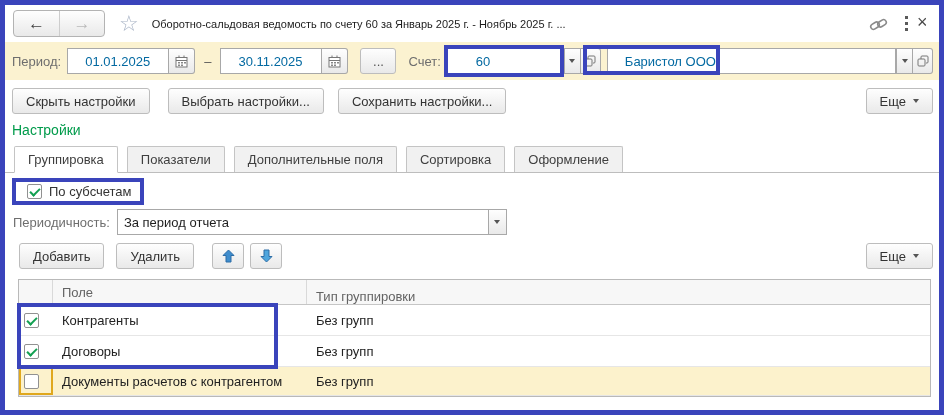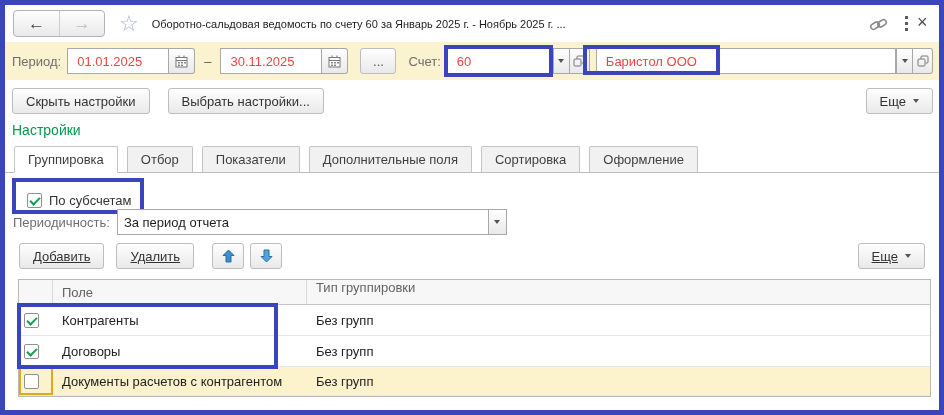--- a/index.html
+++ b/index.html
@@ -24,21 +24,21 @@
   .star{margin-left:14px;font-size:22px;color:#a9b4c6;line-height:1;cursor:pointer;}
   .wtitle{margin-left:13px;font-size:11px;color:#1c1c1c;white-space:nowrap;}
   .link-ic{position:absolute;right:51px;top:10px;cursor:pointer;}
   .menu-dots{position:absolute;right:31px;top:11px;display:flex;flex-direction:column;gap:3px;cursor:pointer;}
   .menu-dots i{width:3px;height:3px;background:#5a5a5a;display:block;}
   .close-partial{position:absolute;right:13px;top:7px;width:9px;overflow:hidden;font-size:18px;color:#4a4a4a;cursor:pointer;}
 
   
   .filterbar{position:absolute;left:5px;right:5px;top:42px;height:38px;background:#fbf2d0;display:flex;align-items:center;padding-left:7px;}
   .flabel{color:#6e6e6e;white-space:nowrap;}
-  input.inp{height:26px;border:1px solid var(--inp-border);background:#fff;padding:0 9px;font:13px "Liberation Sans",sans-serif;color:#ef4444;outline:none;}
+  input.inp{height:26px;border:1px solid var(--inp-border);background:#fff;padding:0 17px;font:13px "Liberation Sans",sans-serif;color:#0369a1;outline:none;}
   .date-inp{width:102px;}
   .seg{height:26px;border:1px solid var(--inp-border);border-left:none;background:var(--btn-grad);display:flex;align-items:center;justify-content:center;cursor:pointer;}
   .seg.cal{width:26px;border-radius:0 3px 3px 0;}
   .dash{margin:0 9px;color:#555;}
   .btn{height:26px;padding:0 13px;border:1px solid var(--btn-border);border-radius:3px;background:var(--btn-grad);color:#333;display:inline-flex;align-items:center;white-space:nowrap;cursor:pointer;font-size:13px;}
   .dots-btn{width:36px;justify-content:center;margin-left:12px;color:#555;}
   .ann-wrap{border:4px solid var(--blue);display:inline-flex;background:#fff;}
   .acct-inp{width:101px;border:1px solid var(--inp-border);}
   .seg.dd{width:17px;border-left:1px solid var(--inp-border);}
   .seg.open{width:20px;border-radius:0 3px 3px 0;}
@@ -55,35 +55,35 @@
 
   
   .settings-title{position:absolute;left:12px;top:122px;font-size:14px;color:#009b4b;}
   .tabs{position:absolute;left:5px;right:5px;top:146px;height:27px;display:flex;align-items:flex-end;padding-left:9px;border-bottom:1px solid #bdbdbd;}
   .tab{height:26px;padding:0 13px;display:flex;align-items:center;background:#f1f1f1;border:1px solid #c4c4c4;border-bottom:none;margin-right:9px;color:#3f3f3f;border-radius:2px 2px 0 0;cursor:pointer;white-space:nowrap;}
   .tab.active{background:#fff;height:27px;margin-bottom:-1px;border-bottom:1px solid #fff;}
 
   .cb{width:15px;height:15px;border:1px solid #919191;border-radius:2px;background:#fff;position:relative;flex:none;cursor:pointer;}
   .cb.checked::after{content:"";position:absolute;left:2px;top:3px;width:8px;height:4px;border-left:2px solid #13a052;border-bottom:2px solid #13a052;transform:rotate(-45deg);}
 
-  .subacc{position:absolute;left:12px;top:178px;display:inline-flex;align-items:center;border:4px solid var(--blue);background:#fff;padding:11px 8px 2px 4px;}
+  .subacc{position:absolute;left:12px;top:178px;display:inline-flex;align-items:center;border:4px solid var(--blue);background:#fff;padding:2px 8px 2px 4px;}
   .subacc span{margin-left:7px;}
 
   .period-row{position:absolute;left:13px;top:209px;display:flex;align-items:center;}
   .combo{display:flex;width:390px;height:26px;border:1px solid var(--inp-border);background:#fff;margin-left:7px;cursor:pointer;}
   .combo .val{flex:1;display:flex;align-items:center;padding:0 6px;color:#1e1e1e;}
   .combo .dd2{width:18px;border-left:1px solid var(--inp-border);background:var(--btn-grad);display:flex;align-items:center;justify-content:center;}
 
-  .list-toolbar{position:absolute;left:19px;right:19px;top:243px;display:flex;align-items:flex-end;text-decoration:underline;}
+  .list-toolbar{position:absolute;left:19px;right:11px;top:243px;display:flex;align-items:flex-end;}
   .icon-btn{width:32px;height:26px;border:1px solid var(--btn-border);border-radius:3px;background:var(--btn-grad);display:flex;align-items:center;justify-content:center;cursor:pointer;}
   .ml18{margin-left:18px;} .ml6{margin-left:6px;} .ml12{margin-right:12px;}
 
   
   .grid{position:absolute;left:18px;top:279px;width:913px;height:118px;border:1px solid #b9b9b9;background:#fff;}
-  .g-head{display:flex;height:25px;background:#f7f7f7;border-bottom:1px solid #c6c6c6;color:#636363;align-items:flex-start;}
+  .g-head{display:flex;height:25px;background:#f7f7f7;border-bottom:1px solid #c6c6c6;color:#636363;align-items:flex-end;}
   .c-cb{width:34px;flex:none;align-self:stretch;display:flex;align-items:center;padding-left:5px;}
   .g-head .c-cb{border-right:1px solid #d9d9d9;}
   .c-field{width:254px;flex:none;padding-left:9px;}
   .g-head .c-field{border-right:1px solid #d9d9d9;align-self:stretch;display:flex;align-items:center;}
   .c-type{flex:1;padding-left:9px;}
   .g-row{display:flex;align-items:center;height:31px;border-bottom:1px solid #e6e6e6;color:#222;cursor:default;}
   .g-row.sel{height:29px;background:#fcf2cc;}
   .g-row.sel .c-cb{box-shadow:inset 0 0 0 2px #e0a81e;height:100%;}
 
   
@@ -150,21 +150,21 @@
           <rect x="6" y="7" width="2" height="1.5"></rect>
           <rect x="9" y="7" width="2" height="1.5"></rect>
           <rect x="3" y="9.5" width="2" height="1.5"></rect>
           <rect x="6" y="9.5" width="2" height="1.5"></rect>
         </g>
     </svg>
   </div>
   <div class="btn dots-btn">...</div>
   <span class="flabel" style="margin-left:12px">Счет:</span>
   <span class="ann-wrap" style="margin-left:3px">
-    <input class="inp acct-inp" style="border: none; height: 24px;" value="60">
+    <input class="inp acct-inp" style="border: none; height: 24px; margin-left: 11px;" value="60">
   </span>
   <div class="seg dd">
       <span class="tri"></span>
     </div>
   <div class="seg open">
     <svg width="12" height="12" viewBox="0 0 12 12" fill="none" stroke="#777">
       <rect x="1" y="4" width="7" height="7" rx="1"></rect>
       <path d="M4 4 V2 a1 1 0 0 1 1 -1 h5 a1 1 0 0 1 1 1 v5 a1 1 0 0 1 -1 1 H9"></path>
     </svg>
   </div>
@@ -176,31 +176,31 @@
     <svg width="12" height="12" viewBox="0 0 12 12" fill="none" stroke="#777">
       <rect x="1" y="4" width="7" height="7" rx="1"></rect>
       <path d="M4 4 V2 a1 1 0 0 1 1 -1 h5 a1 1 0 0 1 1 1 v5 a1 1 0 0 1 -1 1 H9"></path>
     </svg>
   </div>
 </div>
 
 <div class="actionbar">
   <div class="btn gap18">Скрыть настройки</div>
   <div class="btn gap14">Выбрать настройки...</div>
+  <div class="btn">Сохранить настройки...</div>
   <div class="btn more-right">
       <span>Еще</span>
       <span class="tri"></span>
     </div>
 </div>
 
 <div class="settings-title">Настройки</div>
 
 <div class="tabs">
   <div class="tab active">Группировка</div>
-  <div class="tab">Отбор</div>
   <div class="tab">Показатели</div>
   <div class="tab">Дополнительные поля</div>
   <div class="tab">Сортировка</div>
   <div class="tab">Оформление</div>
 </div>
 
 <div class="subacc">
   <span class="cb checked"></span>
   <span>По субсчетам</span>
 </div>

